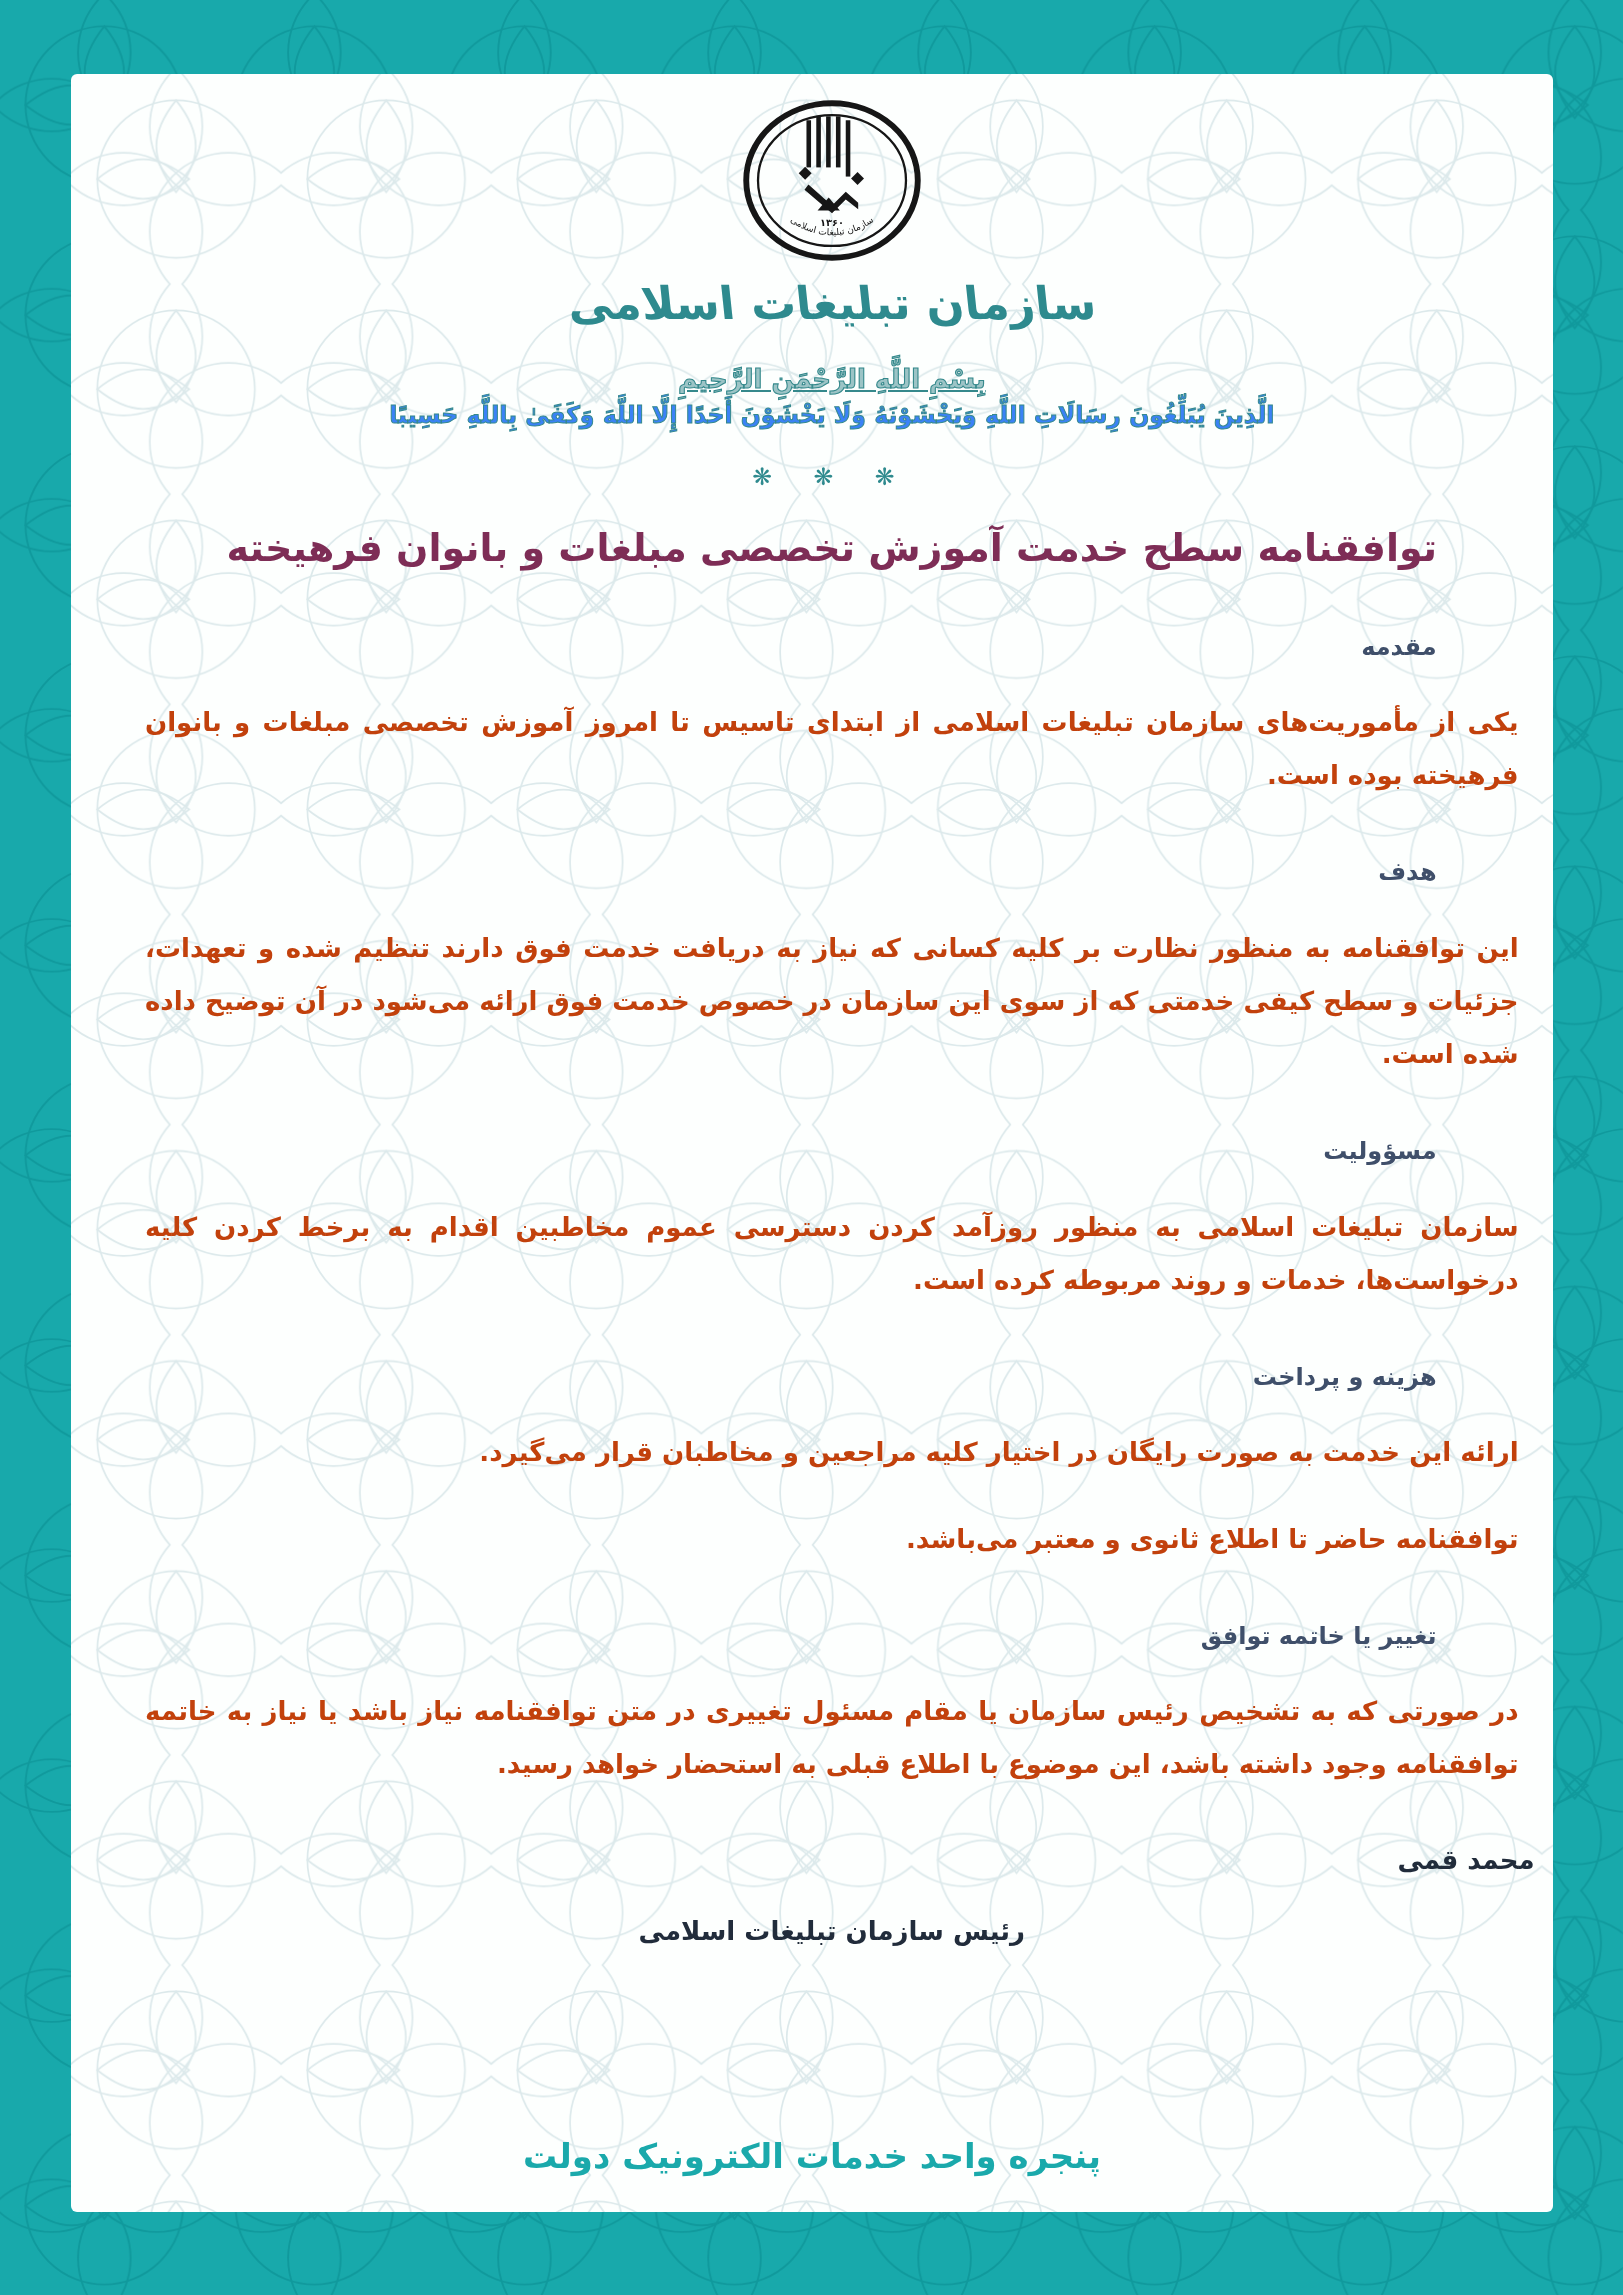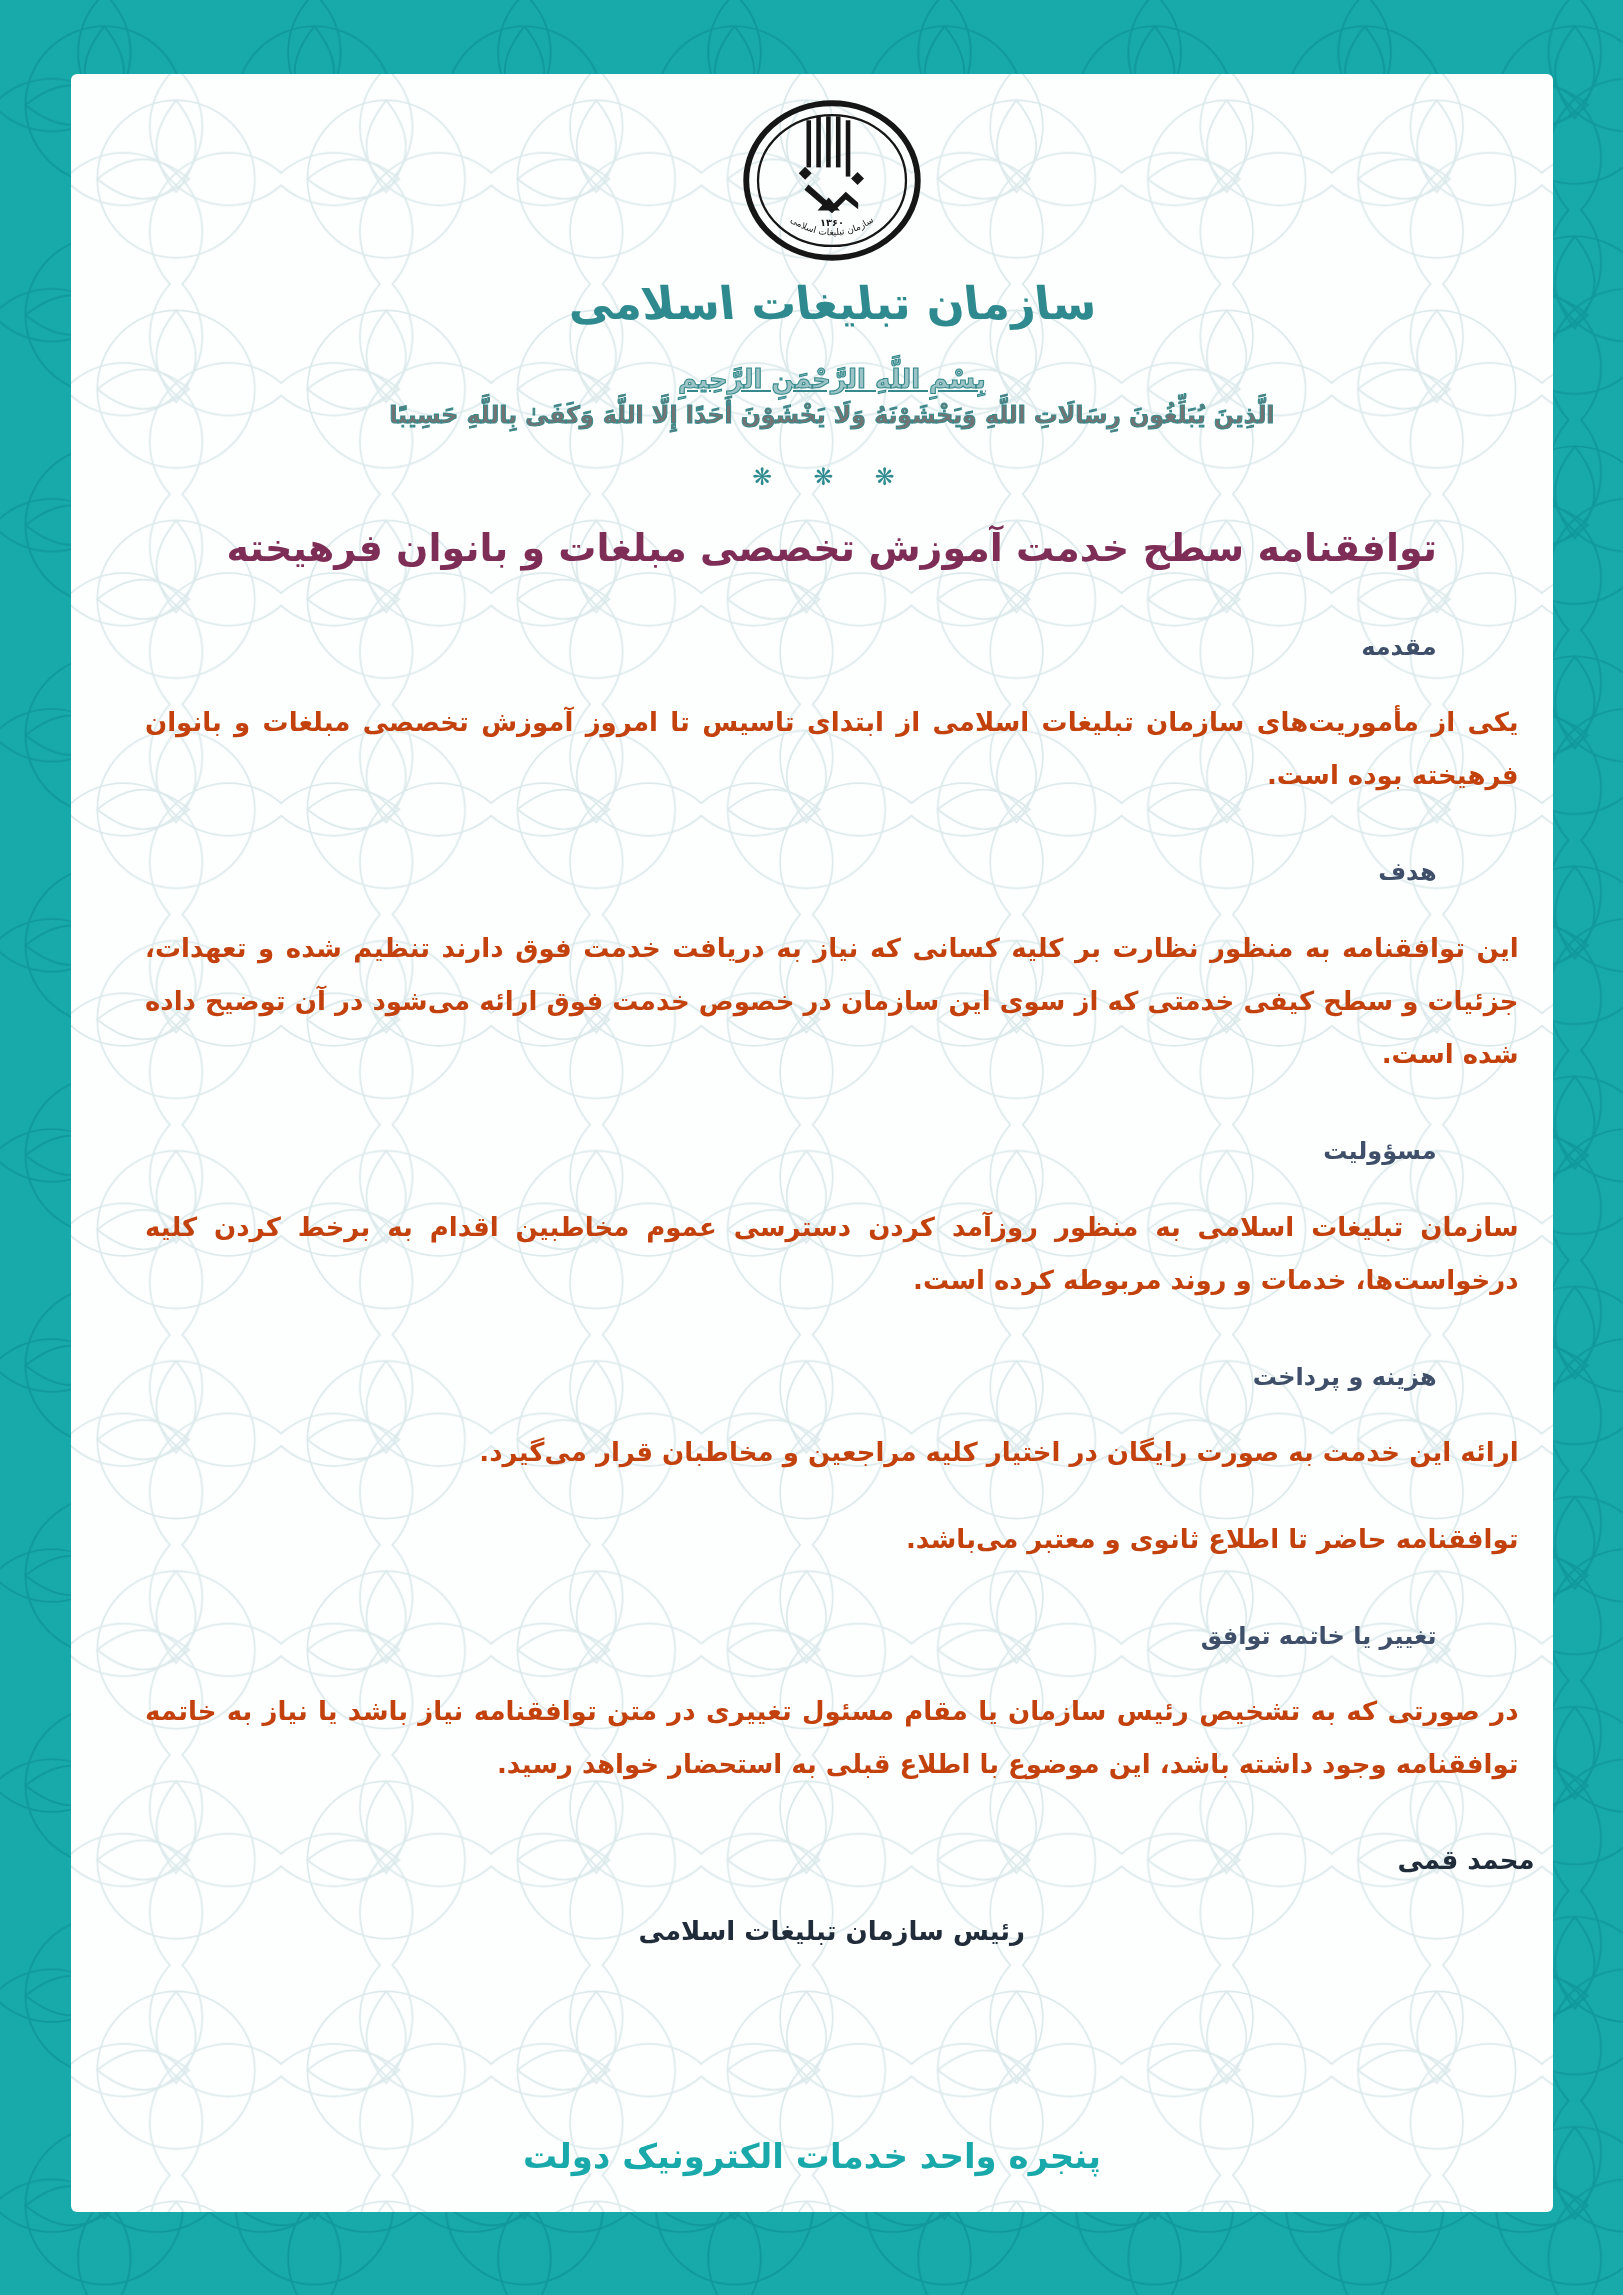--- a/index.html
+++ b/index.html
@@ -41,21 +41,21 @@
   .bismillah{
     margin-top:34px;
     font-size:26px;font-weight:bold;
     color:#9cc4c6;
     text-decoration:underline;
     -webkit-text-stroke:1.1px #35898c;
   }
   .verse{
     margin-top:6.6px;
     font-size:23.6px;font-weight:bold;
-    color:#737373;
+    color:#3b82f6;
     -webkit-text-stroke:1px #35898c;
   }
   .stars{
     margin-top:34px;
     font-size:23.6px;
     letter-spacing:17px;
     color:#2e8a8e;
   }
   .doc-title{
     margin-top:29px;

